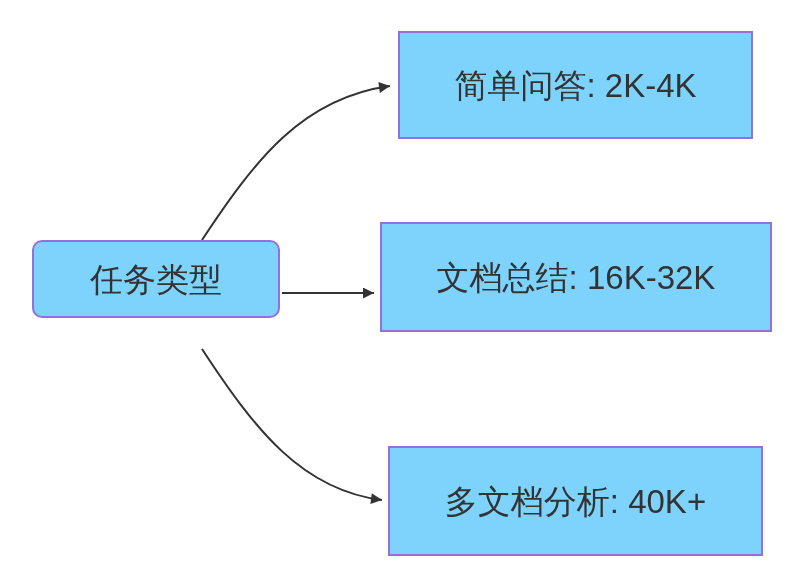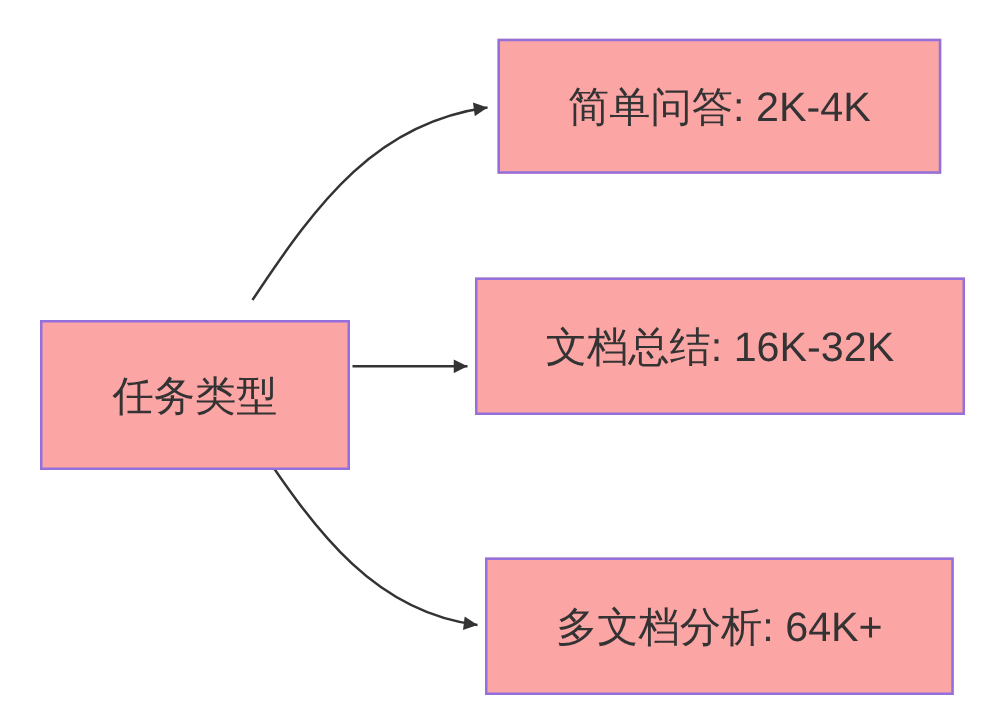--- a/index.html
+++ b/index.html
@@ -19,32 +19,32 @@
     position: absolute;
     left: 0;
     top: 0;
     width: 787px;
     height: 572px;
     pointer-events: none;
   }
   .node {
     position: absolute;
     box-sizing: border-box;
-    background: #fca5a5;
+    background: #7dd3fc;
     border: 2px solid #9370DB;
     color: #333333;
     font-size: 33px;
     line-height: 1;
     display: flex;
     align-items: center;
     justify-content: center;
     white-space: nowrap;
     text-align: center;
   }
-  .node-root   { left: 32px;  top: 256px; width: 248px; height: 120px; }
+  .node-root   { left: 32px;  top: 240px; width: 248px; height: 78px; border-radius: 10px; }
   .node-top    { left: 398px; top: 31px;  width: 355px; height: 108px; }
   .node-middle { left: 380px; top: 222px; width: 392px; height: 110px; }
   .node-bottom { left: 388px; top: 446px; width: 375px; height: 110px; }
 </style>
 </head>
 <body>
 
 <div class="canvas">
 
   <svg class="edges-layer" width="787" height="572" viewBox="0 0 787 572" xmlns="http://www.w3.org/2000/svg" aria-hidden="true">
@@ -64,16 +64,16 @@
 
   <div class="node node-top">
     <span>简单问答: 2K-4K</span>
   </div>
 
   <div class="node node-middle">
     <span>文档总结: 16K-32K</span>
   </div>
 
   <div class="node node-bottom">
-    <span>多文档分析: 64K+</span>
+    <span>多文档分析: 40K+</span>
   </div>
 
 </div>
 
 </body></html>

